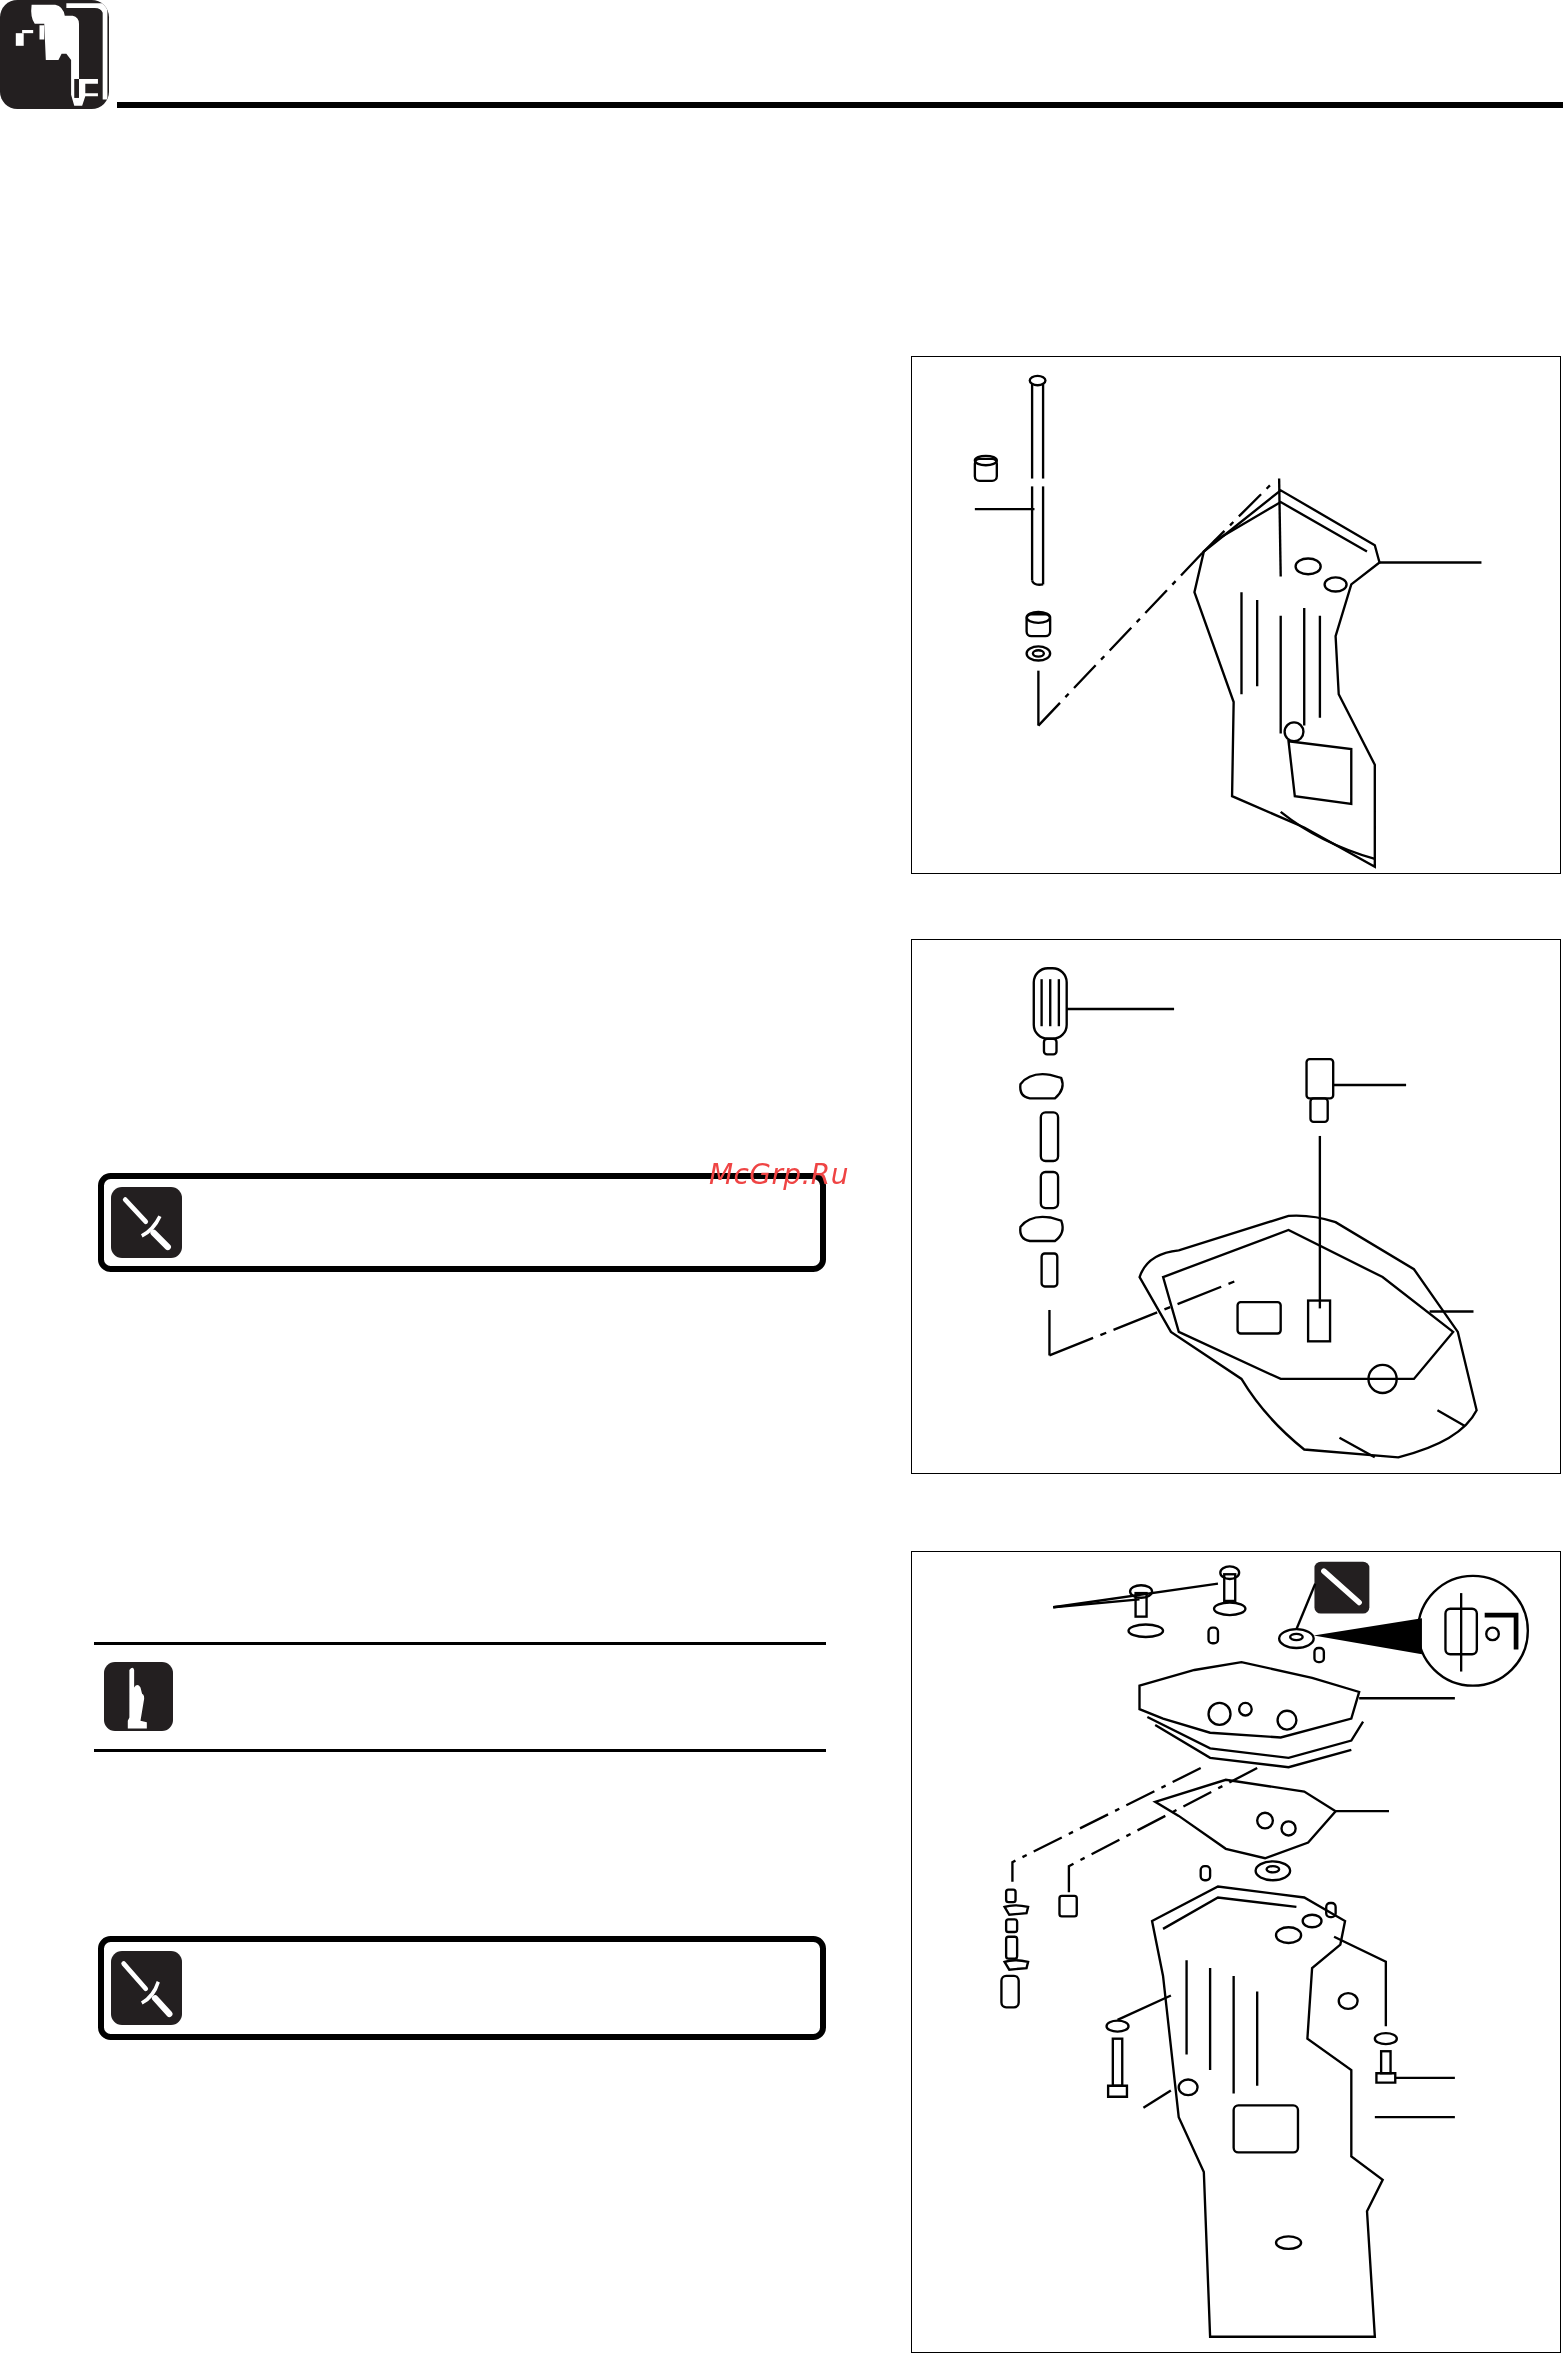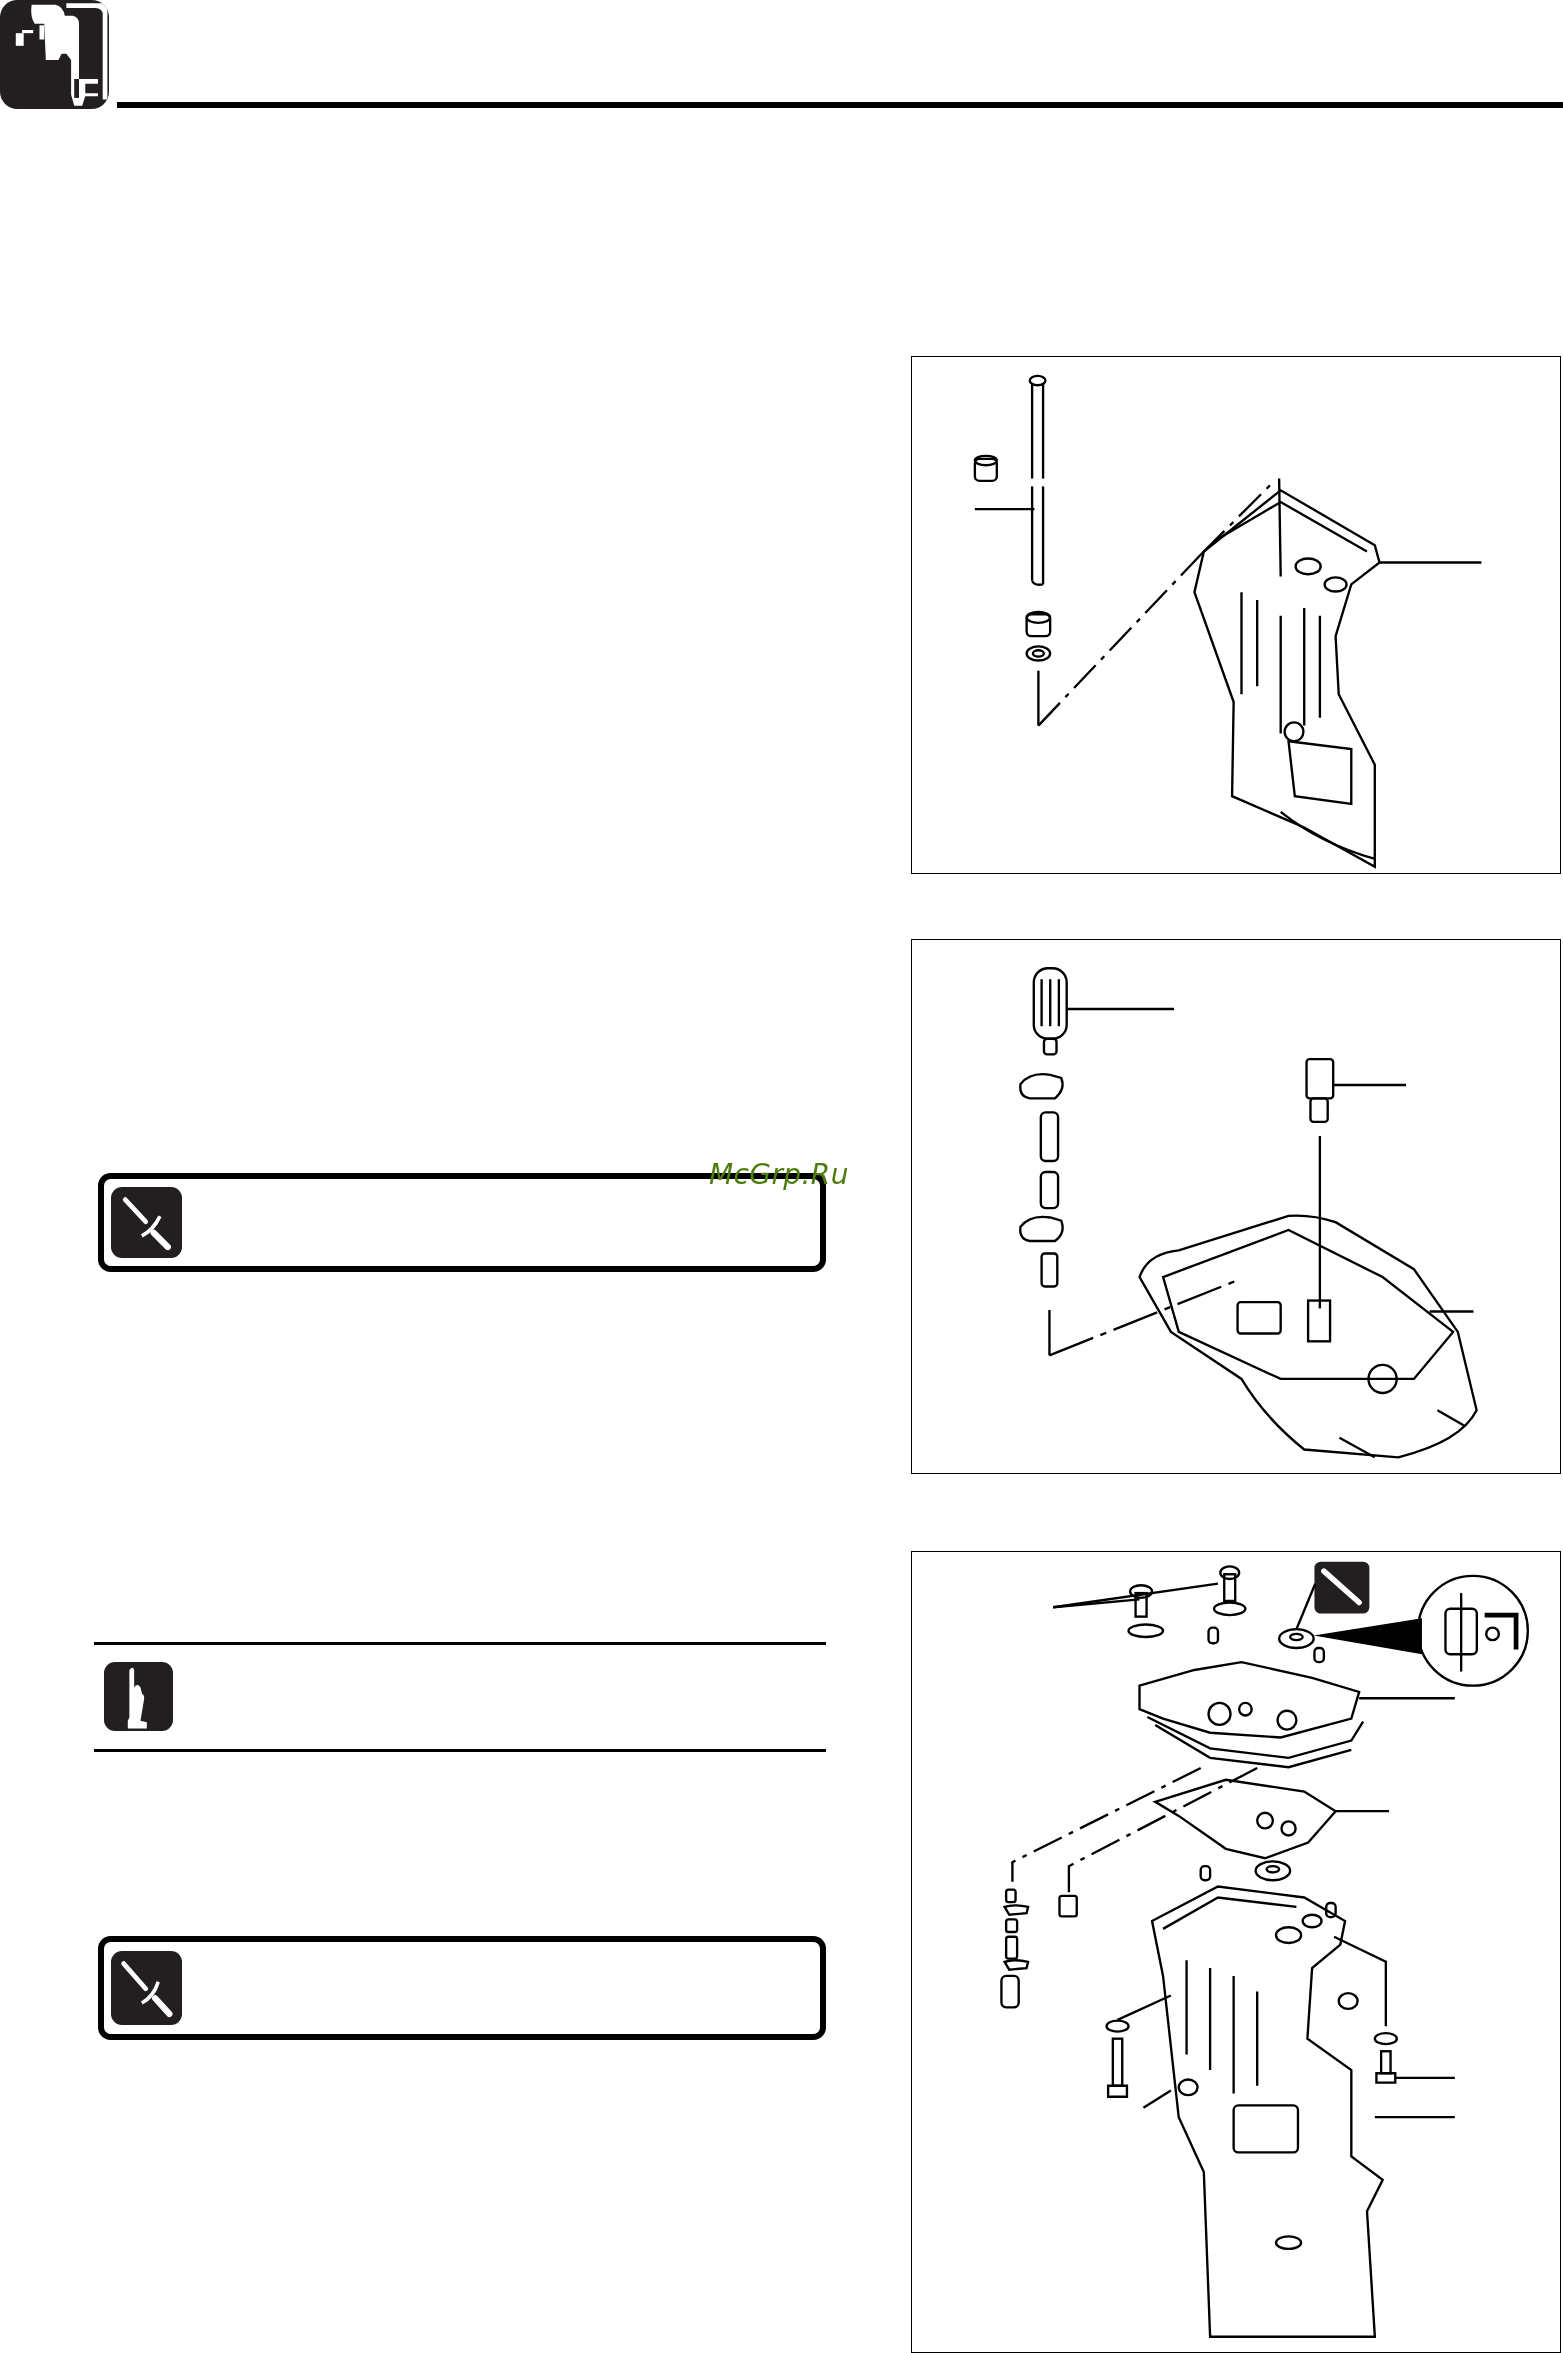--- a/index.html
+++ b/index.html
@@ -6,21 +6,21 @@
   body { width:1563px; height:2354px; position:relative; overflow:hidden; font-family:"DejaVu Sans", sans-serif; }
   .abs { position:absolute; }
   .chapter-icon { left:0; top:0; width:109px; height:109px; background:#231f20; border-radius:17.3px; overflow:hidden; }
   .header-rule { left:117px; top:102px; width:1447px; height:6.3px; background:#000; }
   .figure { position:absolute; border:1.6px solid #000; background:#fff; box-sizing:border-box; }
   .figure svg { position:absolute; left:0; top:0; width:100%; height:100%; }
   .callout-box { position:absolute; border:6.3px solid #000; border-radius:12.6px; box-sizing:border-box; background:#fff; }
   .sym { position:absolute; background:#231f20; border-radius:11px; }
   .sym svg { width:100%; height:100%; display:block; }
   .note-rule { position:absolute; height:3.1px; background:#000; }
-  .watermark { position:absolute; left:709px; top:1159px; color:#4d7c0f; font-family:"DejaVu Sans", sans-serif; font-style:italic; font-size:28px; line-height:31.5px; letter-spacing:0.4px; white-space:nowrap; }
+  .watermark { position:absolute; left:709px; top:1159px; color:#ef4444; font-family:"DejaVu Sans", sans-serif; font-style:italic; font-size:28px; line-height:31.5px; letter-spacing:0.4px; white-space:nowrap; }
 </style>
 </head>
 <body>
 
 <div class="abs chapter-icon">
   <svg viewBox="0 0 138 138" width="109" height="109">
     <path d="M40 6 L70 6 Q80 8 82 20 L92 20 Q100 22 100 30 L100 100 L124 100 L124 106 L108 106 L108 118 L124 118 L124 122 L108 122 L104 134 L94 134 L90 120 L90 76 L84 68 L78 68 L74 76 L58 76 L56 30 L44 30 Q38 22 40 6 Z" fill="#fff"></path>
     <path d="M84 4 L132 4 Q136 6 136 14 L136 126 L130 126 L130 16 Q128 10 120 10 L84 10 Z" fill="#fff"></path>
     <rect x="20" y="42" width="10" height="16" fill="#fff"></rect>
     <rect x="28" y="38" width="14" height="4" fill="#fff"></rect>

